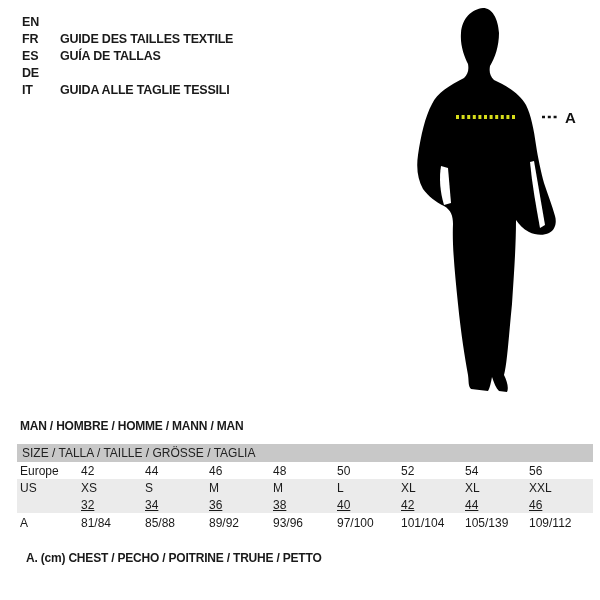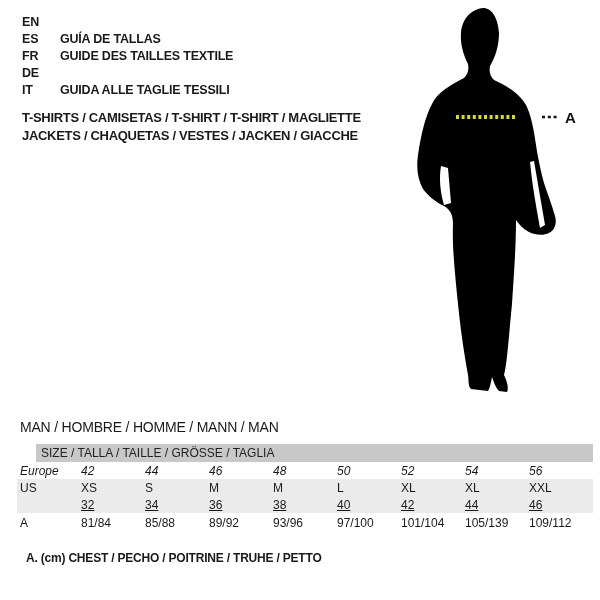--- a/index.html
+++ b/index.html
@@ -9,64 +9,60 @@
   }
   
   .lang-list{position:absolute;left:22px;top:13px;}
   .lang-row{display:flex;height:17px;align-items:center;font-weight:bold;font-size:12.5px;letter-spacing:-0.2px;}
   .lang-code{width:38px;flex:0 0 38px;}
   
   .categories{position:absolute;left:22px;top:109px;font-weight:bold;font-size:13px;line-height:18px;letter-spacing:-0.3px;}
   
   .figure-svg{position:absolute;left:395px;top:2px;}
   
-  .gender{position:absolute;left:20px;top:419px;font-weight:normal;font-size:14px;letter-spacing:-0.2px;}
+  .gender{position:absolute;left:20px;top:419px;font-weight:bold;font-size:12px;letter-spacing:-0.2px;}
   
   .size-table{position:absolute;left:17px;top:444px;width:576px;font-size:12px;}
   .thead{height:18px;line-height:18px;padding-left:5px;font-size:12px;color:#222;}
   .trow{display:grid;grid-template-columns:64px repeat(8,1fr);align-items:center;}
   .trow .lbl{text-align:left;padding-left:3px;}
   .trow .val{}
-  .row-europe{height:17px;font-style:italic;}
+  .row-europe{height:17px;}
   .row-us{height:17px;}
   .row-num{height:17px;}
   .row-a{height:19px;}
   
   .footnote{position:absolute;left:26px;top:551px;font-weight:bold;font-size:12px;letter-spacing:-0.2px;}
 </style>
 </head>
 <body>
 
 <div class="canvas">
 
   <div class="lang-list">
     <div class="lang-row">
       <span class="lang-code">EN</span>
     </div>
     <div class="lang-row">
+      <span class="lang-code">FR</span>
+      <span>GUIDE DES TAILLES TEXTILE</span>
+    </div>
+    <div class="lang-row">
       <span class="lang-code">ES</span>
       <span>GUÍA DE TALLAS</span>
-    </div>
-    <div class="lang-row">
-      <span class="lang-code">FR</span>
-      <span>GUIDE DES TAILLES TEXTILE</span>
     </div>
     <div class="lang-row">
       <span class="lang-code">DE</span>
     </div>
     <div class="lang-row">
       <span class="lang-code">IT</span>
       <span>GUIDA ALLE TAGLIE TESSILI</span>
     </div>
   </div>
 
-  <div class="categories">
-    <div>T-SHIRTS / CAMISETAS / T-SHIRT / T-SHIRT / MAGLIETTE</div>
-    <div>JACKETS / CHAQUETAS / VESTES / JACKEN / GIACCHE</div>
-  </div>
 
   <svg class="figure-svg" width="205" height="400" viewBox="0 0 205 400">
     <path fill="#000000" d="
       M 88 6
       C 77 7 67 16 66 31
       C 65 43 69 54 73 62
       C 74 68 73 72 69 76
       C 55 83 42 91 37 102
       C 30 115 26 133 23 153
       C 21 167 23 178 28 187
@@ -96,21 +92,21 @@
     <path fill="#ffffff" d="M 46 164 L 53 166 L 56 201 L 49 203 C 45 190 44 176 46 164 Z"></path>
     <path fill="#ffffff" d="M 135 160 L 139 159 L 150 223 L 145 226 C 141 204 137 182 135 160 Z"></path>
     <line x1="61" y1="115" x2="122" y2="115" stroke="#d8de1b" stroke-width="4" stroke-dasharray="3 2.6"></line>
     <line x1="147" y1="115" x2="164" y2="115" stroke="#111111" stroke-width="2.5" stroke-dasharray="3 2.8"></line>
     <text x="170" y="121" font-size="15" font-weight="600" fill="#111111" font-family="Liberation Sans, sans-serif">A</text>
   </svg>
 
   <div class="gender">MAN / HOMBRE / HOMME / MANN / MAN</div>
 
   <div class="size-table">
-    <div class="thead" style="background:#c8c8c8;margin-left:19px;">SIZE / TALLA / TAILLE / GRÖSSE / TAGLIA</div>
+    <div class="thead" style="background:#c8c8c8;">SIZE / TALLA / TAILLE / GRÖSSE / TAGLIA</div>
 
     <div class="trow row-europe">
       <span class="lbl">Europe</span>
       <span class="val">42</span>
       <span class="val">44</span>
       <span class="val">46</span>
       <span class="val">48</span>
       <span class="val">50</span>
       <span class="val">52</span>
       <span class="val">54</span>

